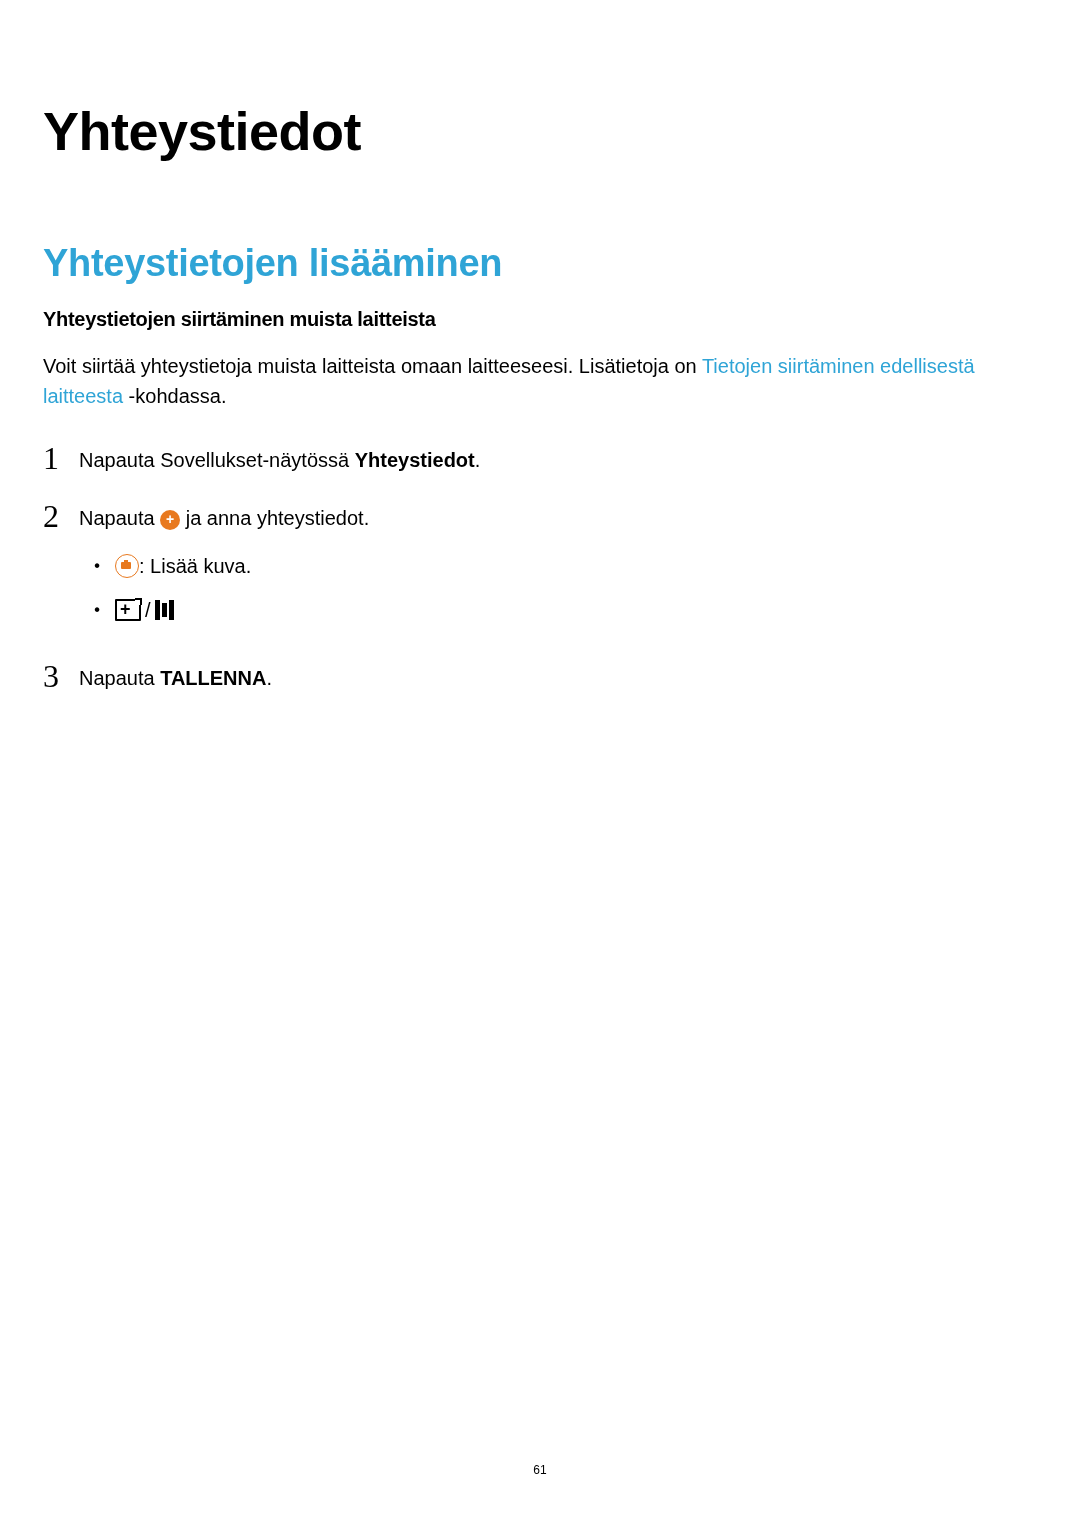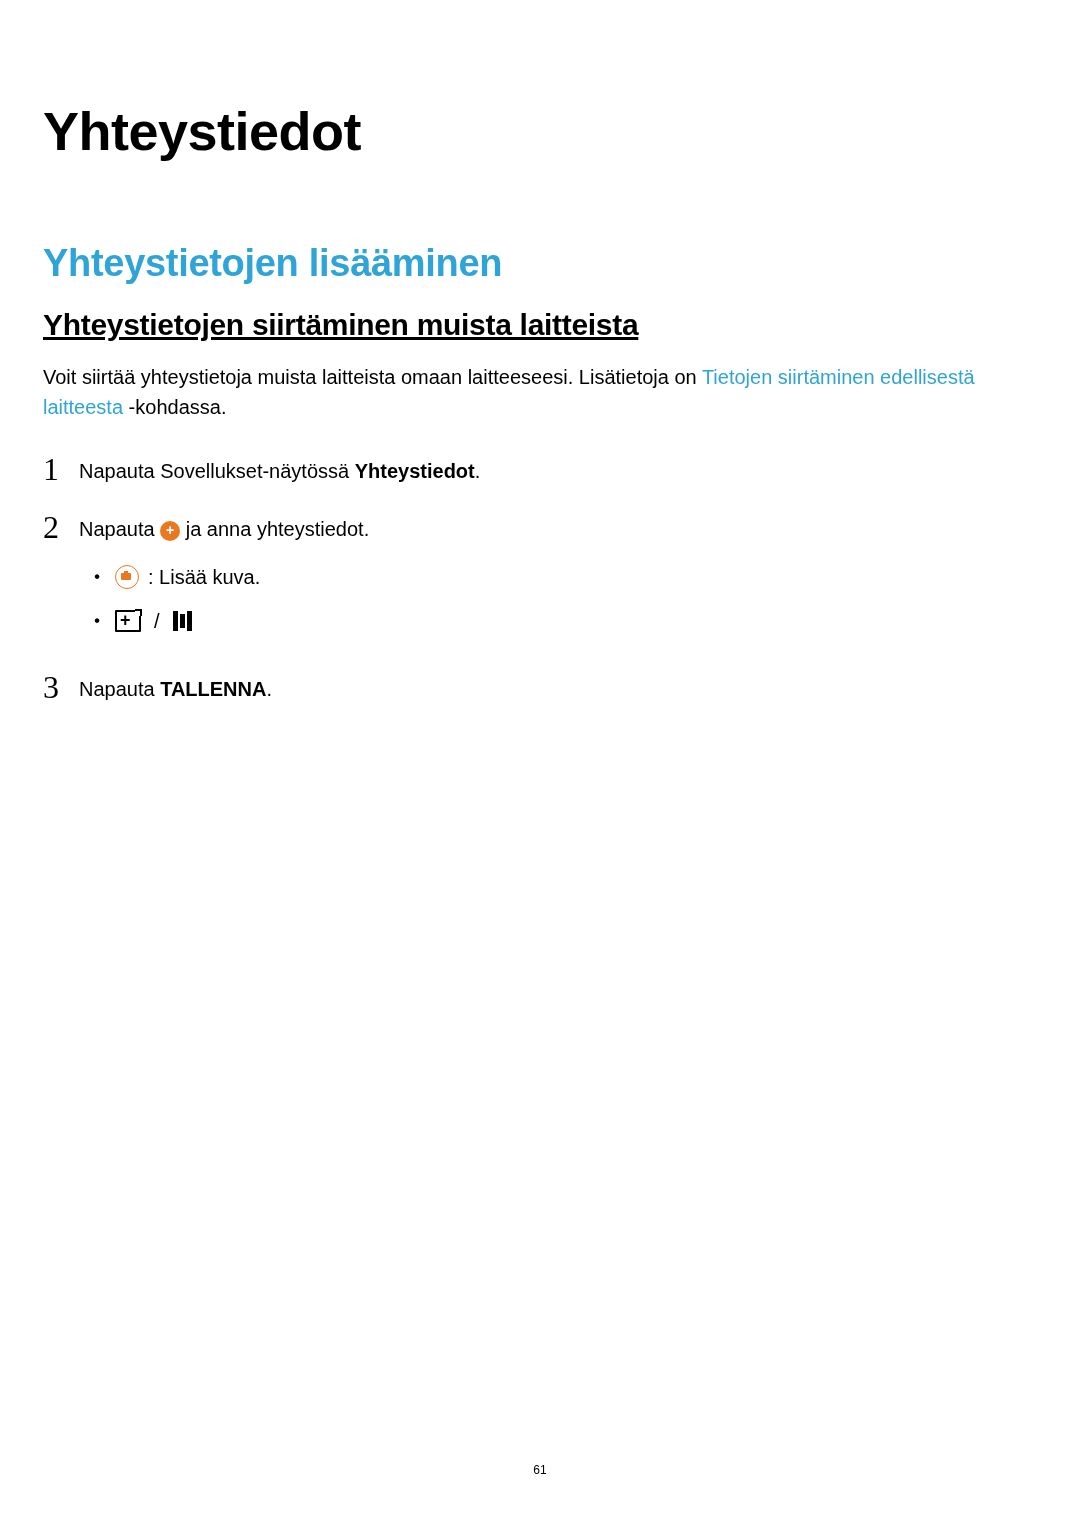--- a/index.html
+++ b/index.html
@@ -26,26 +26,25 @@
     letter-spacing: -0.5px;
   }
   .h2 {
     font-size: 38px;
     font-weight: bold;
     color: #2fa4d6;
     margin-bottom: 23px;
     letter-spacing: -0.3px;
   }
   .h3 {
-    font-size: 30px;
+    font-size: 20px;
     font-weight: bold;
     color: #000000;
     margin-bottom: 20px;
     letter-spacing: -0.3px;
-    text-decoration: underline;
   }
   .para {
     font-size: 20px;
     line-height: 1.5;
     color: #000000;
     margin-bottom: 28px;
   }
   .link {
     color: #2fa4d6;
     text-decoration: none;
@@ -97,21 +96,21 @@
     text-align: center;
     font-weight: bold;
     font-size: 16px;
     padding-top: 3px;
   }
   .sub-body {
     flex: 1;
     display: flex;
     align-items: center;
     flex-wrap: wrap;
-    gap: 9px;
+    gap: 0;
   }
   .inline-icon {
     display: inline-flex;
     vertical-align: middle;
     align-items: center;
     justify-content: center;
   }
   .icon-add-orange {
     width: 20px;
     height: 20px;

